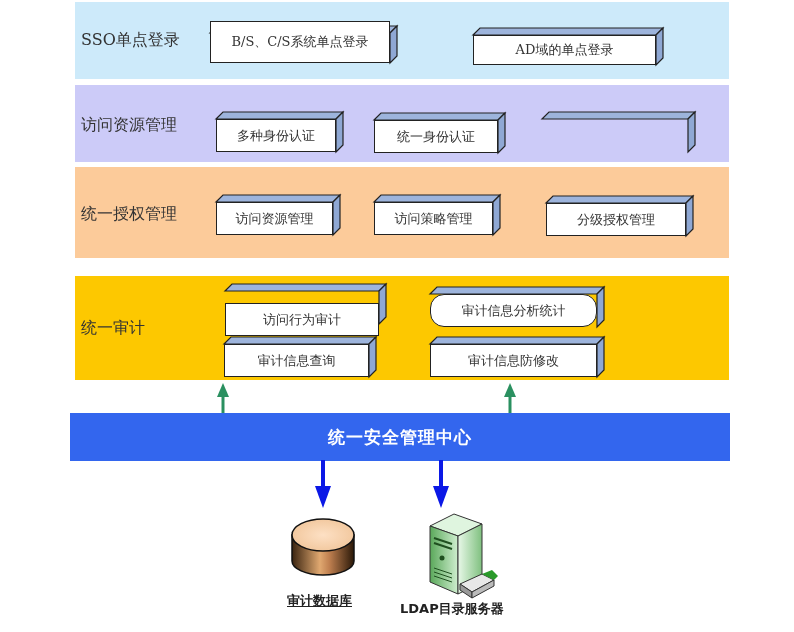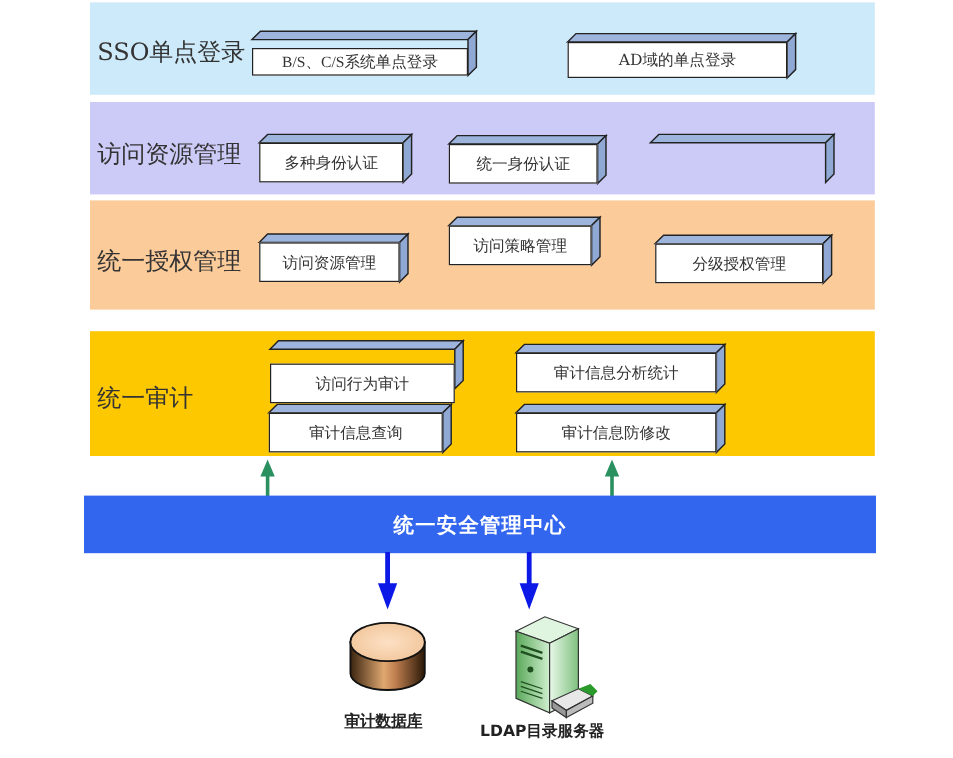--- a/index.html
+++ b/index.html
@@ -1,19 +1,19 @@
 <!DOCTYPE html>
 <html><head>
 <meta charset="utf-8">
 <style>
   html, body { margin:0; padding:0; background:#ffffff; }
   body { width:794px; height:632px; position:relative; overflow:hidden;
          font-family:"DejaVu Serif","Liberation Serif",serif; }
   .band { position:absolute; left:75px; width:654px; }
-  .band-label { position:absolute; left:6px; font-size:20px; color:#333; white-space:nowrap; }
+  .band-label { position:absolute; left:6px; font-size:16px; color:#333; white-space:nowrap; }
   .box { position:absolute; }
   .box .front { position:absolute; left:0; bottom:0; background:#fff;
       border:1.5px solid #222; box-sizing:border-box; display:flex; align-items:center;
       justify-content:center; font-size:13px; color:#333; white-space:nowrap; }
   .box svg.depth { position:absolute; left:0; top:0; overflow:visible; }
   .hub { position:absolute; left:70px; top:413px; width:660px; height:48px;
       background:#3366ee; border-radius:0; color:#fff; font-size:17px; font-weight:bold;
       display:flex; align-items:center; justify-content:center; letter-spacing:1px;
       font-family:"DejaVu Sans","Liberation Sans",sans-serif; }
   .arrow { position:absolute; }
@@ -38,21 +38,21 @@
 <div class="band" style="top:276px;height:104px;background:#fdc800;">
   <span class="band-label" style="top:42px;">统一审计</span>
 </div>
 
 <div id="boxes">
     <div class="box" style="left: 210px; top: 26px; width: 187px; height: 37px;">
       <svg class="depth" width="187" height="37">
         <polygon points="0,7 7,0 187,0 180,7" fill="#9db4dc" stroke="#222" stroke-width="1.2"></polygon>
         <polygon points="180,7 187,0 187,30 180,37" fill="#8fa8d4" stroke="#222" stroke-width="1.2"></polygon>
       </svg>
-      <div class="front" style="width: 180px; height: 23px; font-family: Liberation Serif, serif;">B/S、C/S系统单点登录</div>
+      <div class="front" style="width: 180px; height: 42px;">B/S、C/S系统单点登录</div>
     </div>
     <div class="box" style="left: 473px; top: 28px; width: 190px; height: 37px;">
       <svg class="depth" width="190" height="37">
         <polygon points="0,7 7,0 190,0 183,7" fill="#9db4dc" stroke="#222" stroke-width="1.2"></polygon>
         <polygon points="183,7 190,0 190,30 183,37" fill="#8fa8d4" stroke="#222" stroke-width="1.2"></polygon>
       </svg>
       <div class="front" style="width: 183px; height: 30px;">AD域的单点登录</div>
     </div>
     <div class="box" style="left: 216px; top: 112px; width: 127px; height: 40px;">
       <svg class="depth" width="127" height="40">
@@ -74,21 +74,21 @@
         <polygon points="146,7 153,0 153,33 146,40" fill="#8fa8d4" stroke="#222" stroke-width="1.2"></polygon>
       </svg>
     </div>
     <div class="box" style="left: 216px; top: 195px; width: 124px; height: 40px;">
       <svg class="depth" width="124" height="40">
         <polygon points="0,7 7,0 124,0 117,7" fill="#9db4dc" stroke="#222" stroke-width="1.2"></polygon>
         <polygon points="117,7 124,0 124,33 117,40" fill="#8fa8d4" stroke="#222" stroke-width="1.2"></polygon>
       </svg>
       <div class="front" style="width: 117px; height: 33px;">访问资源管理</div>
     </div>
-    <div class="box" style="left: 374px; top: 181px; width: 114px; height: 40px;">
+    <div class="box" style="left: 374px; top: 195px; width: 114px; height: 40px;">
       <svg class="depth" width="126" height="40">
         <polygon points="0,7 7,0 126,0 119,7" fill="#9db4dc" stroke="#222" stroke-width="1.2"></polygon>
         <polygon points="119,7 126,0 126,33 119,40" fill="#8fa8d4" stroke="#222" stroke-width="1.2"></polygon>
       </svg>
       <div class="front" style="width: 119px; height: 33px;">访问策略管理</div>
     </div>
     <div class="box" style="left: 546px; top: 196px; width: 147px; height: 40px;">
       <svg class="depth" width="147" height="40">
         <polygon points="0,7 7,0 147,0 140,7" fill="#9db4dc" stroke="#222" stroke-width="1.2"></polygon>
         <polygon points="140,7 147,0 147,33 140,40" fill="#8fa8d4" stroke="#222" stroke-width="1.2"></polygon>
@@ -100,21 +100,21 @@
         <polygon points="0,7 7,0 161,0 154,7" fill="#9db4dc" stroke="#222" stroke-width="1.2"></polygon>
         <polygon points="154,7 161,0 161,33 154,40" fill="#8fa8d4" stroke="#222" stroke-width="1.2"></polygon>
       </svg>
       <div class="front" style="width: 154px; height: 33px;">访问行为审计</div>
     </div>
     <div class="box" style="left: 430px; top: 287px; width: 174px; height: 40px;">
       <svg class="depth" width="174" height="40">
         <polygon points="0,7 7,0 174,0 167,7" fill="#9db4dc" stroke="#222" stroke-width="1.2"></polygon>
         <polygon points="167,7 174,0 174,33 167,40" fill="#8fa8d4" stroke="#222" stroke-width="1.2"></polygon>
       </svg>
-      <div class="front" style="width: 167px; height: 33px;">审计信息分析统计</div>
+      <div class="front" style="width: 167px; height: 33px; border-radius: 14px;">审计信息分析统计</div>
     </div>
     <div class="box" style="left: 224px; top: 337px; width: 152px; height: 40px;">
       <svg class="depth" width="152" height="40">
         <polygon points="0,7 7,0 152,0 145,7" fill="#9db4dc" stroke="#222" stroke-width="1.2"></polygon>
         <polygon points="145,7 152,0 152,33 145,40" fill="#8fa8d4" stroke="#222" stroke-width="1.2"></polygon>
       </svg>
       <div class="front" style="width: 145px; height: 33px;">审计信息查询</div>
     </div>
     <div class="box" style="left: 430px; top: 337px; width: 174px; height: 40px;">
       <svg class="depth" width="174" height="40">

